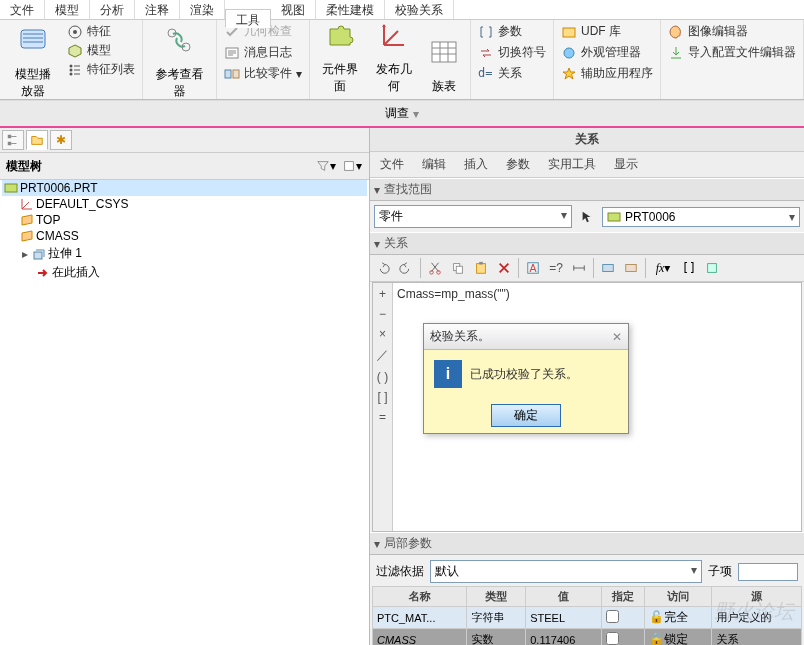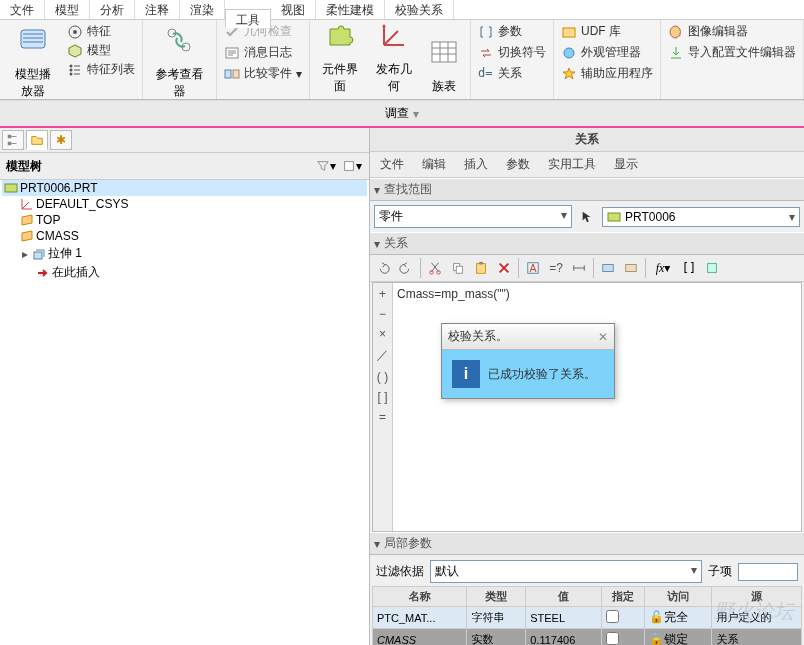--- a/index.html
+++ b/index.html
@@ -32,21 +32,21 @@
 .sect-hdr{display:flex;align-items:center;gap:4px;padding:2px 4px;background:#e4e4e4;border-top:1px solid #fff;border-bottom:1px solid #bbb;color:#555}
 .scope-row{display:flex;gap:4px;padding:4px;align-items:center}
 .combo{flex:1;border:1px solid #7f9db9;background:#fff;padding:2px 18px 2px 4px;position:relative}
 .combo::after{content:"▾";position:absolute;right:4px;top:2px;color:#555}
 .tb{display:flex;gap:1px;padding:2px;background:#eee;border-bottom:1px solid #ccc;flex-wrap:wrap;align-items:center}
 .tbb{width:22px;height:22px;border:1px solid transparent;display:flex;align-items:center;justify-content:center;cursor:pointer}
 .sep{width:1px;height:20px;background:#bbb;margin:0 2px}
 .rel-body{display:flex;flex:1;background:#fff;border:1px solid #bbb;margin:0 2px}
 .gutter{width:20px;background:#eee;border-right:1px solid #ccc;display:flex;flex-direction:column;align-items:center;padding-top:4px;gap:6px;color:#555}
 .editor{flex:1;padding:4px;font-family:monospace;font-size:12px;color:#333;position:relative}
-.dlg{position:absolute;left:48px;top:40px;width:174px;background:#7dd3fc;border:1px solid #888;box-shadow:2px 2px 6px rgba(0,0,0,.25)}
+.dlg{position:absolute;left:30px;top:40px;width:206px;background:#fef9c3;border:1px solid #888;box-shadow:2px 2px 6px rgba(0,0,0,.25)}
 .dlg-t{background:linear-gradient(#fdfdfd,#e4e4e4);padding:4px 6px;display:flex;justify-content:space-between;align-items:center;border-bottom:1px solid #bbb}
 .dlg-b{padding:10px;display:flex;gap:8px;align-items:center}
 .dlg-i{width:28px;height:28px;background:#2b6cb0;color:#fff;display:flex;align-items:center;justify-content:center;font-weight:bold;font-size:16px}
 .dlg-f{padding:6px;text-align:center}
 .dlg-btn{padding:2px 22px;border:1px solid #2b6cb0;background:linear-gradient(#dff0ff,#a8d0f0);cursor:pointer}
 .params{margin:2px}
 .filter-row{display:flex;gap:6px;align-items:center;padding:3px 4px;background:#f0f0f0}
 .ptbl{width:100%;border-collapse:collapse;background:#a3a3a3}
 .ptbl th,.ptbl td{border:1px solid #ccc;padding:2px 4px;text-align:left;font-size:11px}
 .ptbl th{background:#e8e8e8;color:#444;text-align:center}
@@ -456,20 +456,21 @@
         <span>Cmass=mp_mass("")</span>
         <div class="dlg">
           <div class="dlg-t">
               <span>校验关系。</span>
               <span style="cursor:pointer;color:#888">✕</span>
             </div>
           <div class="dlg-b">
               <div class="dlg-i">i</div>
               <span>已成功校验了关系。</span>
             </div>
+          <div class="dlg-f"><button class="dlg-btn">确定</button></div>
         </div>
       </div>
     </div>
     <div class="sect-hdr">
         <span>▾</span>
         <span>局部参数</span>
       </div>
     <div class="params">
       <div class="filter-row">
         <span>过滤依据</span>

